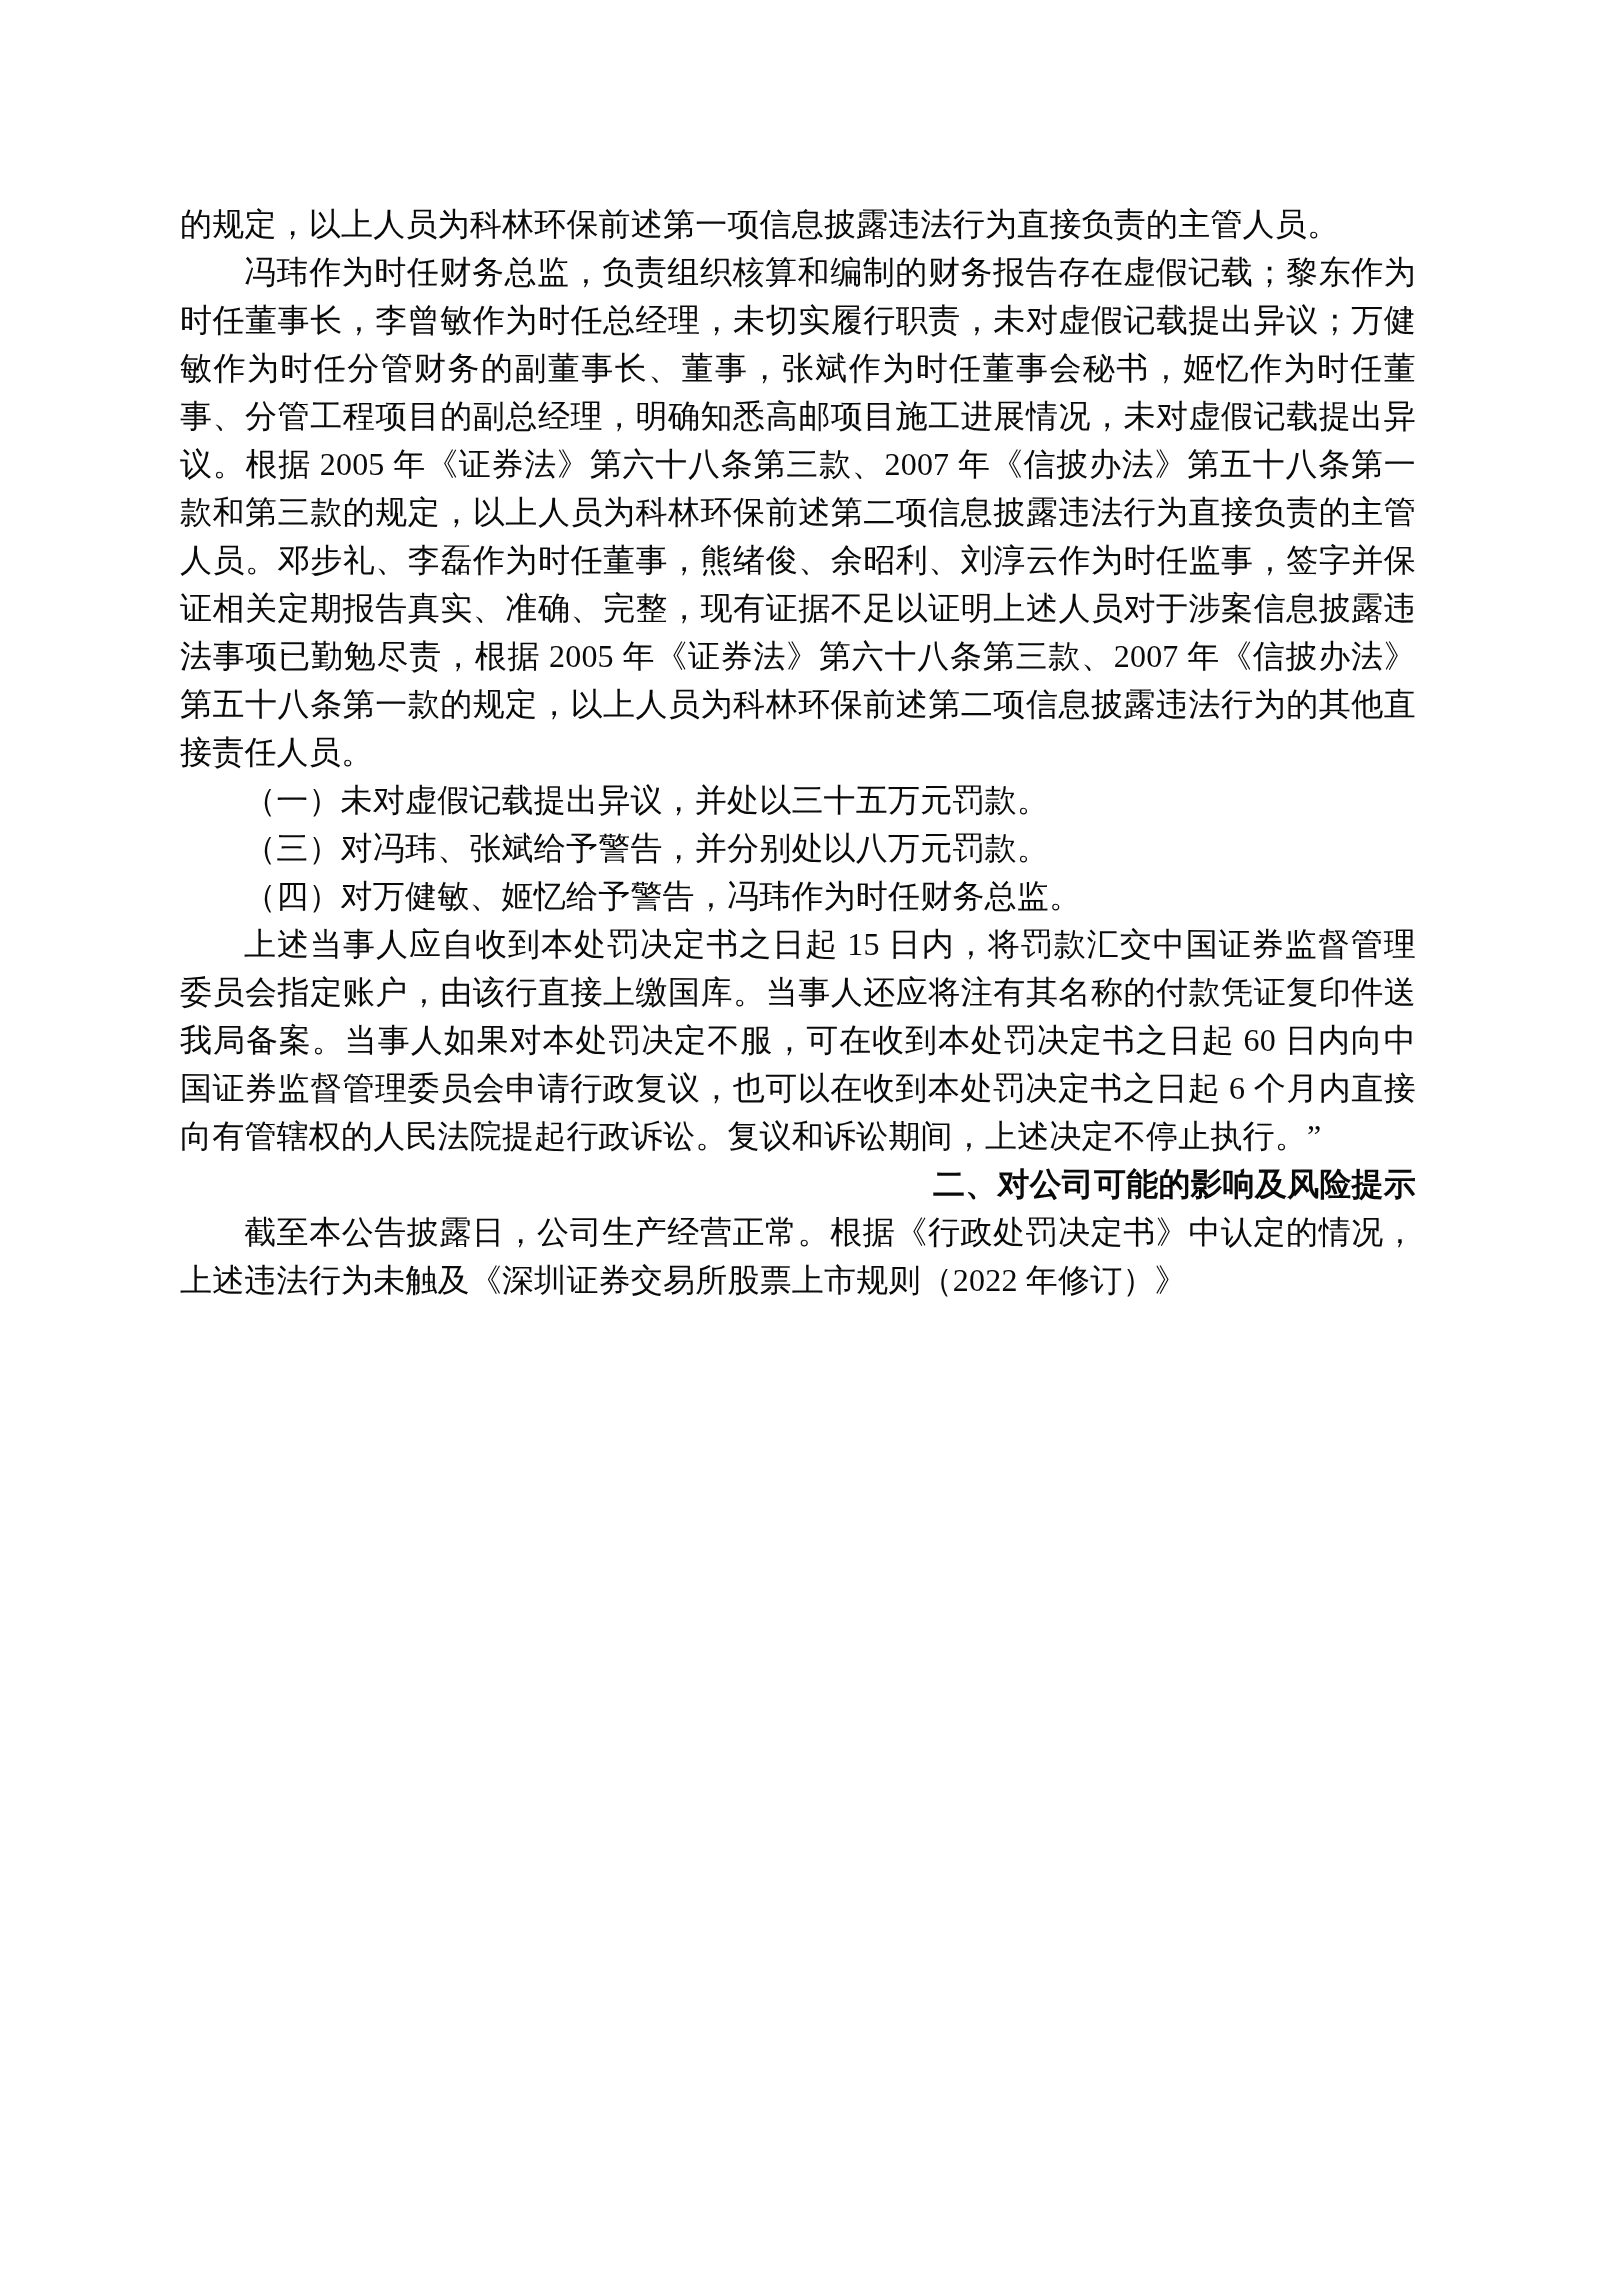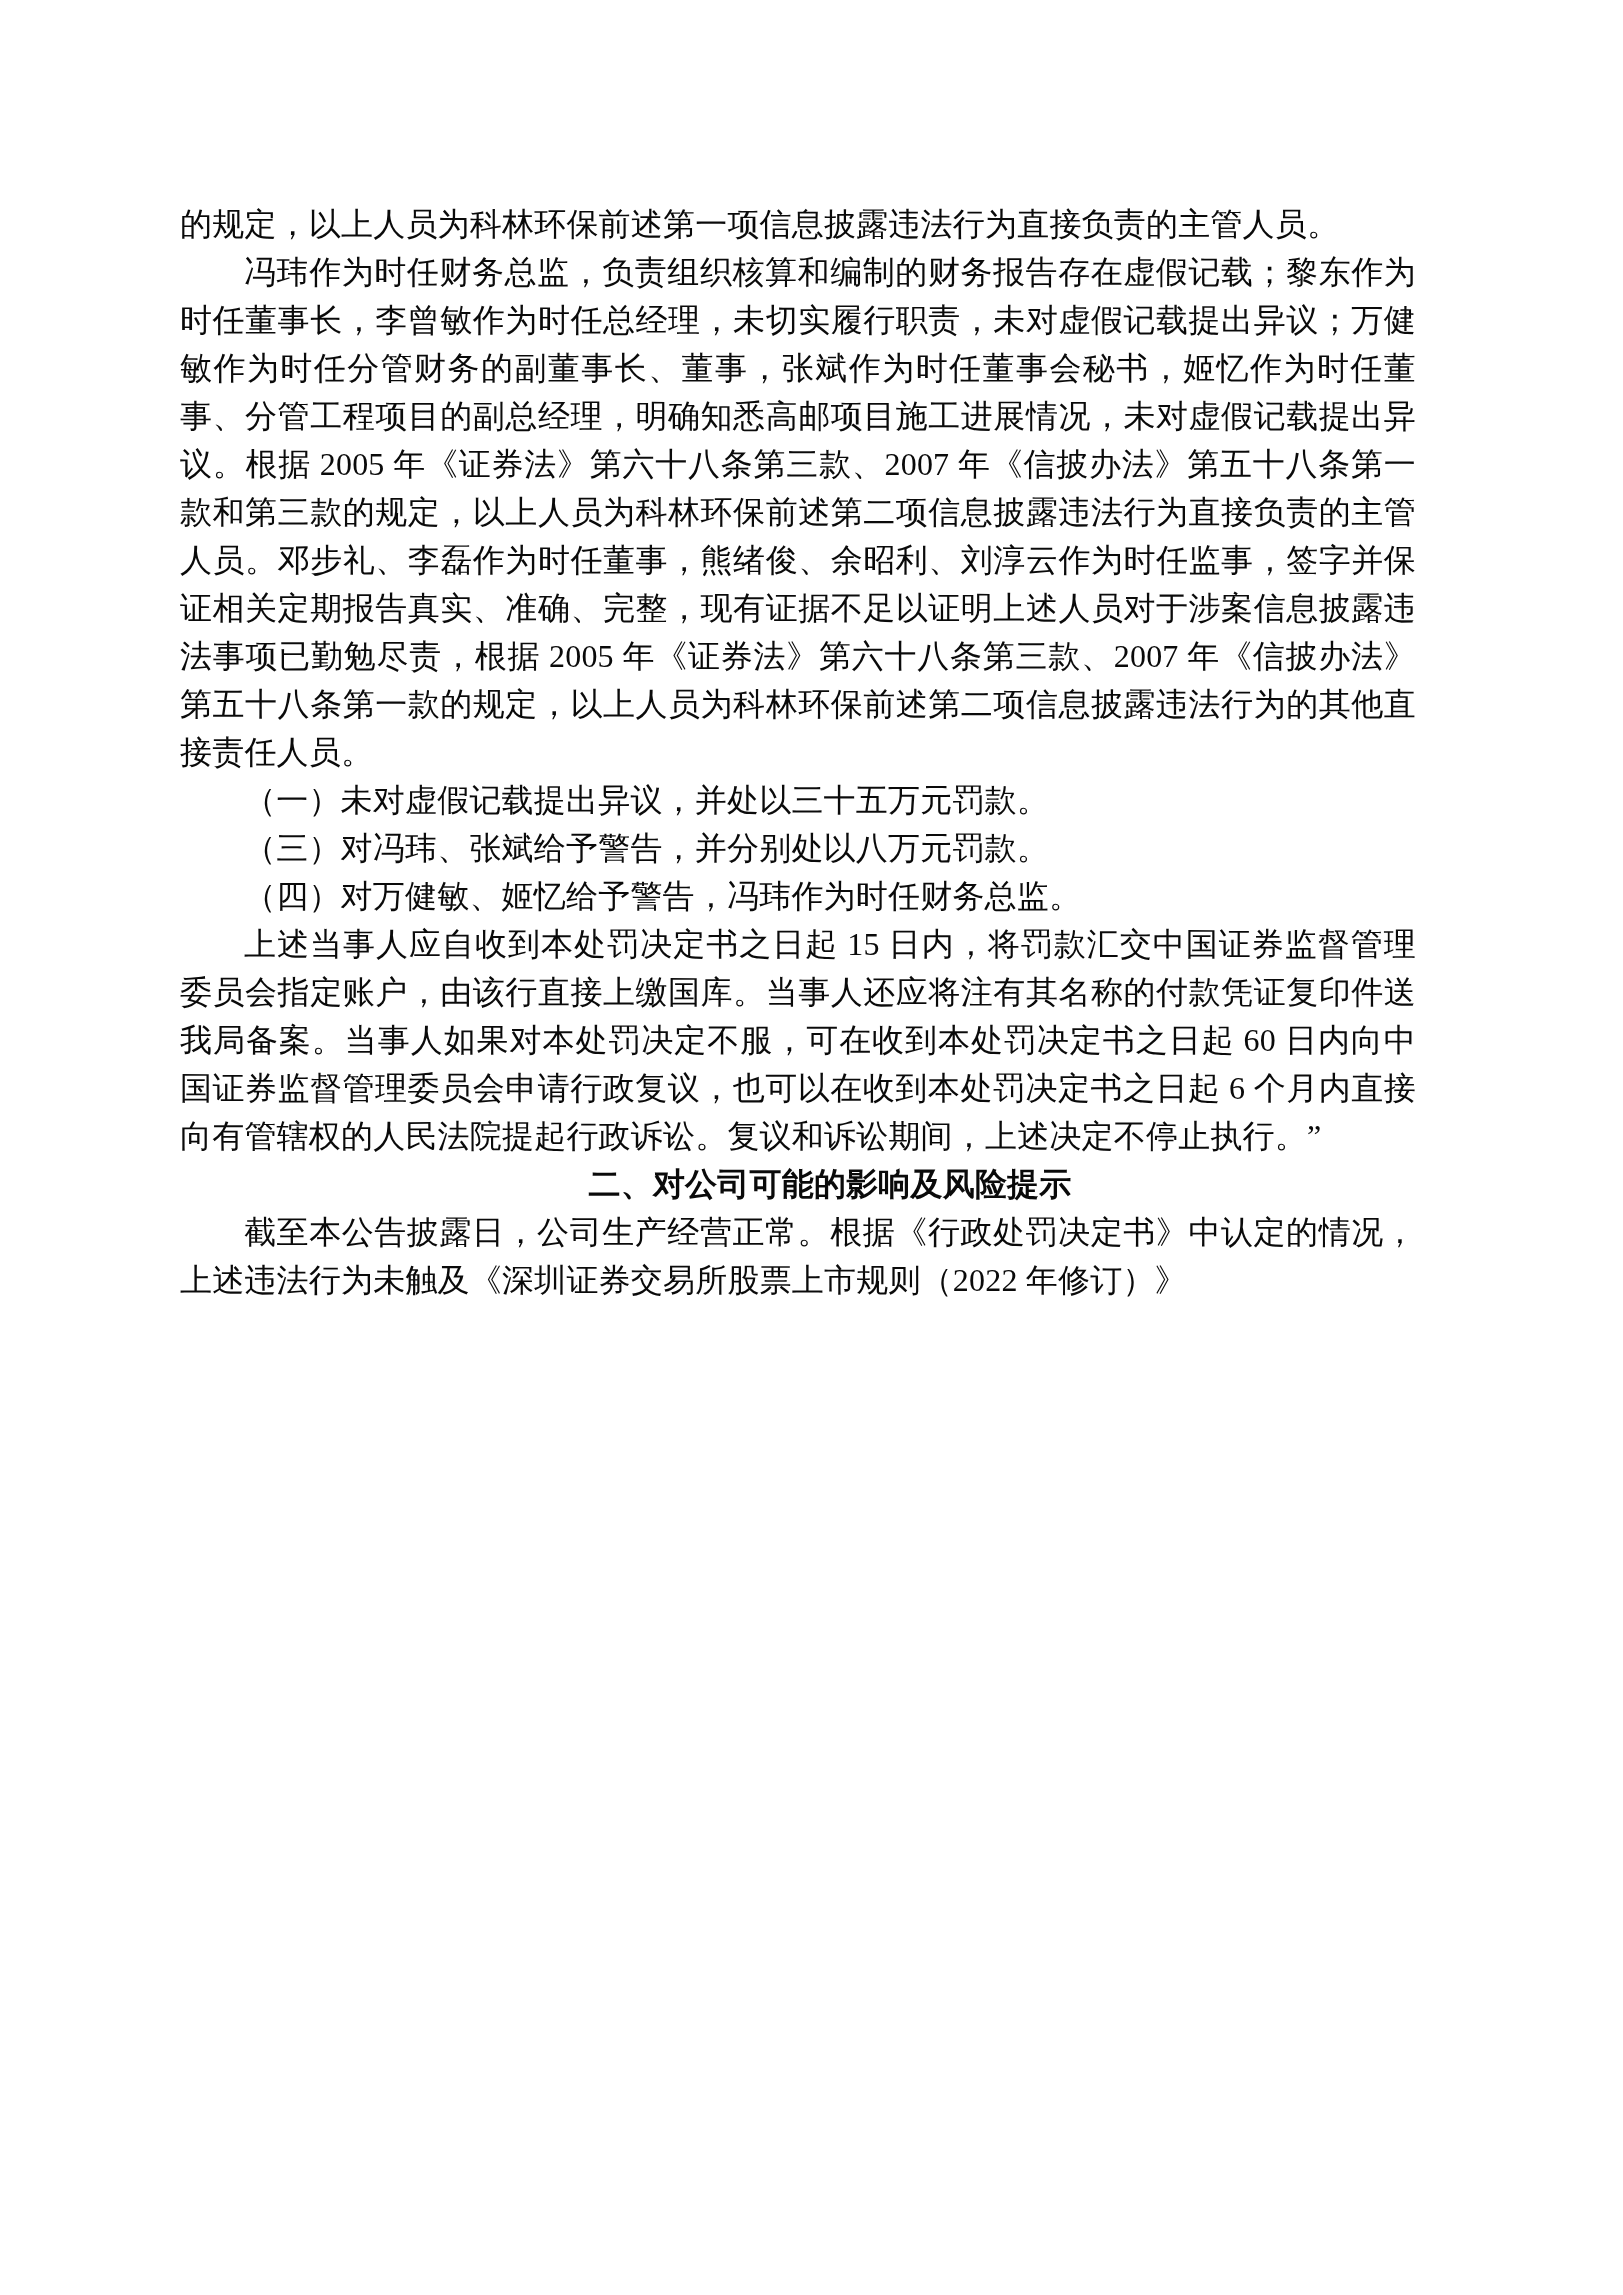--- a/index.html
+++ b/index.html
@@ -38,21 +38,21 @@
     margin: 0;
     color: #0a0a0a;
     word-break: break-all;
   }
   .para.indent {
     text-indent: 2em;
   }
   .para.heading {
     font-weight: bold;
     text-indent: 2em;
-    text-align: center;
+    text-align: right;
   }
   .para.listitem {
     text-indent: 2em;
     text-align: justify;
   }
   
   .para + .para { margin-top: 0; }
 </style>
 </head>
 <body>

